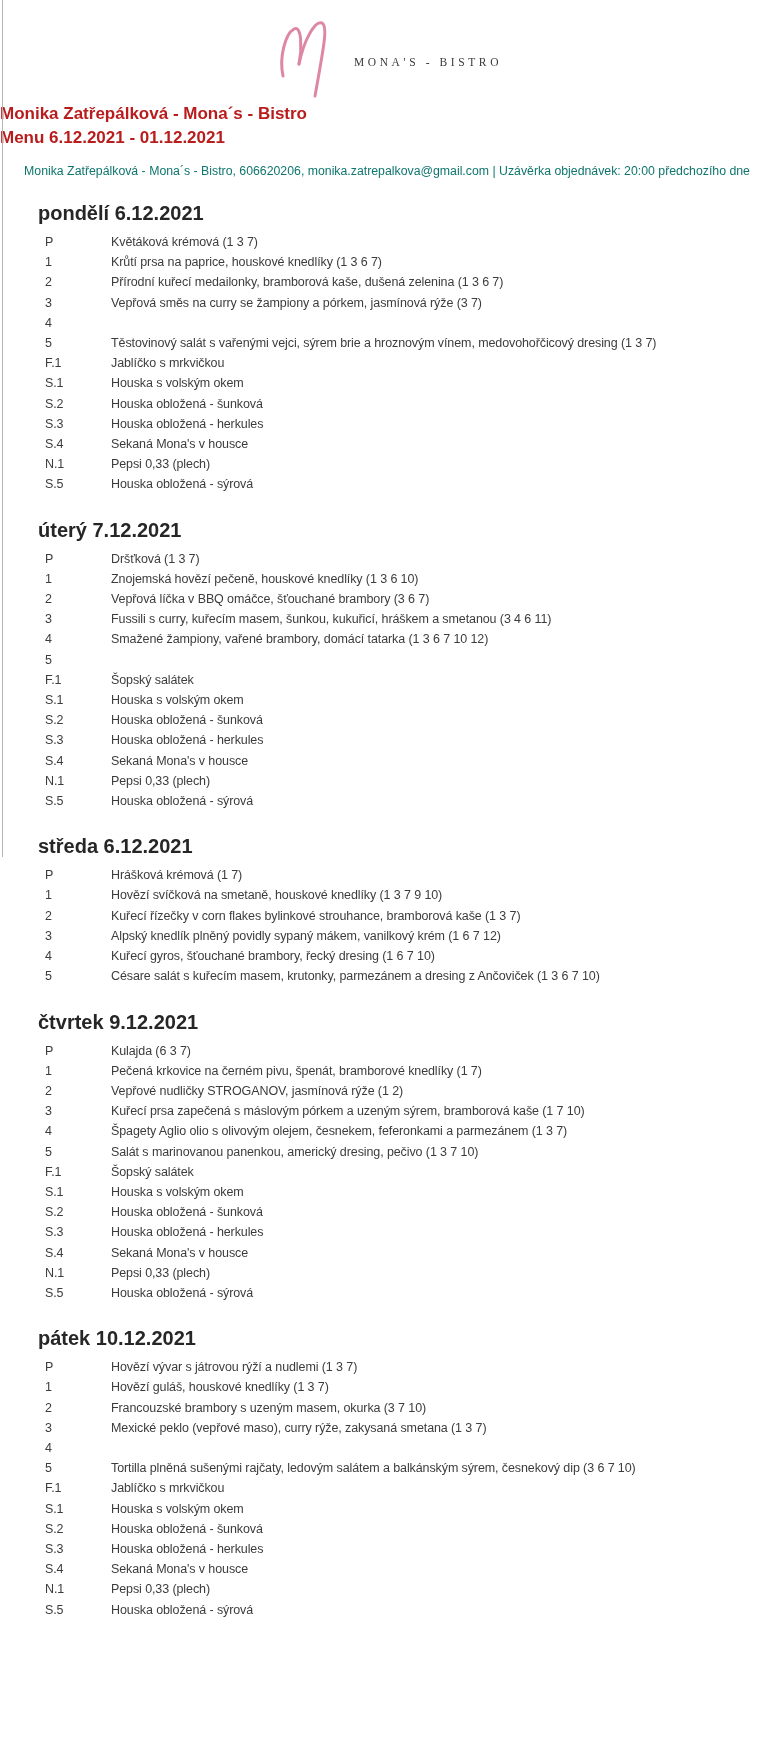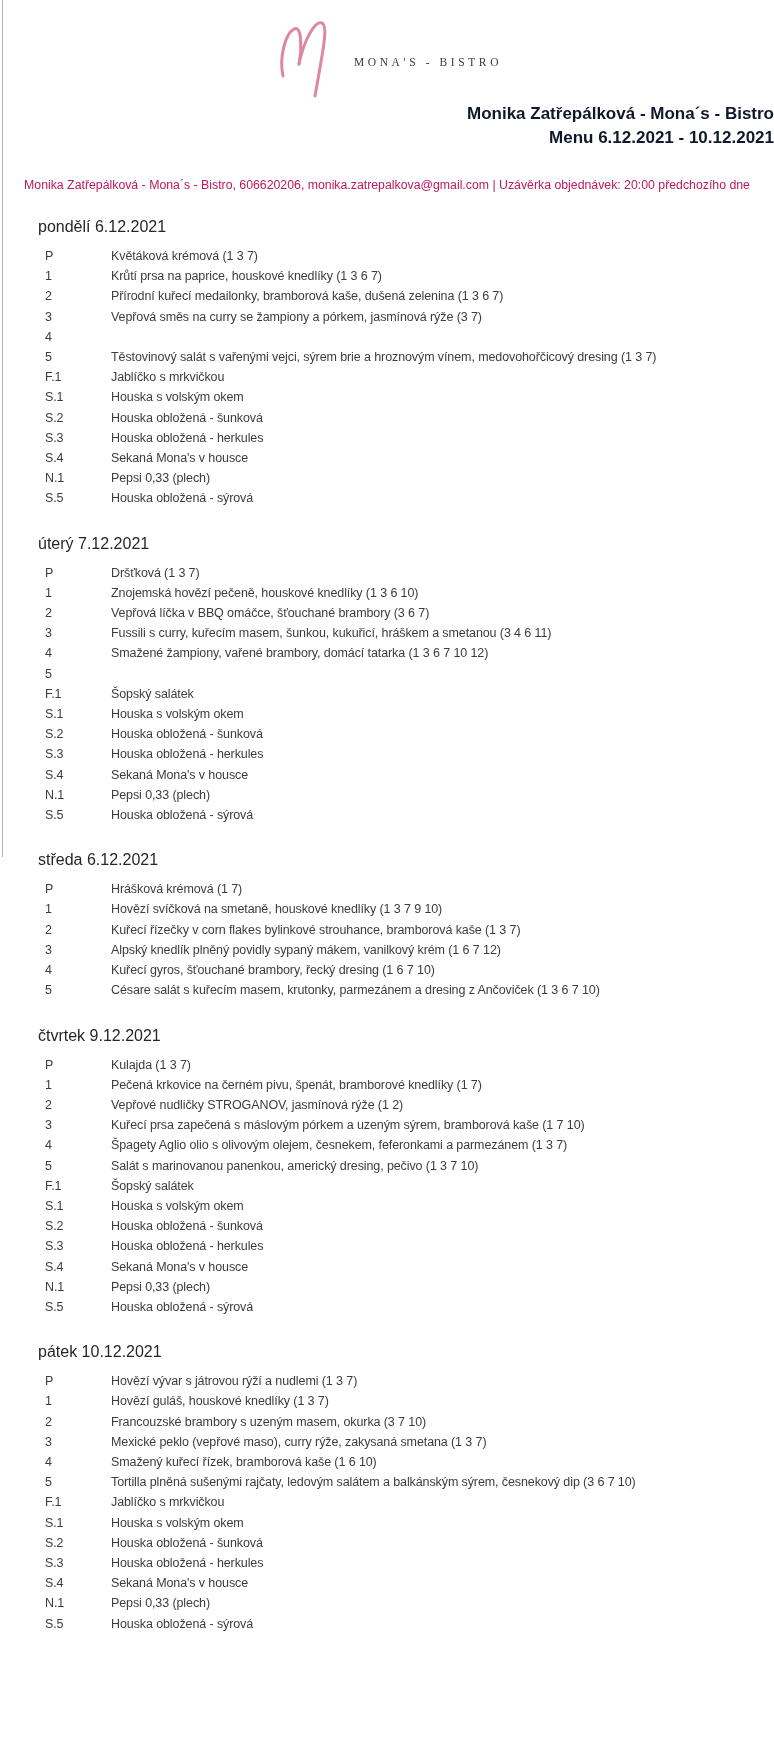--- a/index.html
+++ b/index.html
@@ -31,40 +31,40 @@
   .monogram { width: 62px; height: 86px; flex: none; }
   .wordmark {
     font-family: "Liberation Serif", serif;
     font-size: 11.5px;
     letter-spacing: 3.6px;
     color: #3a3a3a;
     margin-top: 44px;
     white-space: nowrap;
   }
   .title, .subtitle {
-    text-align: right;
+    text-align: left;
     font-weight: bold;
     font-size: 17px;
     line-height: 24px;
-    color: #0f172a;
+    color: #b91c1c;
     margin: 0;
   }
   .title { margin-top: 8px; }
   .contact {
     text-align: center;
     font-size: 12.3px;
-    color: #be185d;
-    margin-top: 28px;
+    color: #0f766e;
+    margin-top: 14px;
     white-space: nowrap;
   }
   .days { padding: 0 20px 0 38px; }
   .day { margin-top: 24px; }
   .day-title {
-    font-size: 16px;
-    font-weight: normal;
+    font-size: 20px;
+    font-weight: bold;
     color: #262626;
     margin: 0 0 8px 0;
     line-height: 22px;
   }
   .row {
     display: flex;
     align-items: baseline;
     line-height: 20.2px;
     font-size: 12.5px;
     letter-spacing: -0.1px;
@@ -83,21 +83,21 @@
   <div class="header">
     <div class="logo-row">
       <svg class="monogram" viewBox="0 0 62 86" fill="none" xmlns="http://www.w3.org/2000/svg" style="color: rgb(221, 135, 164);">
         <path d="M11 64 C7 46 13 22 22 17 C30 12.5 30 38 27 52" stroke="currentColor" stroke-width="3" stroke-linecap="round" fill="none"></path>
         <path d="M27 52 C32 28 43 8 50 11 C56 14 52 34 43 84" stroke="currentColor" stroke-width="3" stroke-linecap="round" fill="none"></path>
       </svg>
       <div class="wordmark">MONA'S - BISTRO</div>
     </div>
 
     <h1 class="title">Monika Zatřepálková - Mona´s - Bistro</h1>
-    <h1 class="subtitle">Menu 6.12.2021 - 10.12.2021</h1>
+    <h1 class="subtitle">Menu 6.12.2021 - 01.12.2021</h1>
 
     <div class="contact">Monika Zatřepálková - Mona´s - Bistro, 606620206, monika.zatrepalkova@gmail.com  |  Uzávěrka objednávek: 20:00 předchozího dne</div>
   </div>
 
   <div class="days" id="days">
   <section class="day">
     <h2 class="day-title">pondělí 6.12.2021</h2>
     <div class="rows">
   <div class="row">
     <span class="code">P</span>
@@ -267,21 +267,21 @@
     <span class="text">Césare salát s kuřecím masem, krutonky, parmezánem a dresing z Ančoviček (1 3 6 7 10)</span>
   </div>
 </div>
   </section>
 
   <section class="day">
     <h2 class="day-title">čtvrtek 9.12.2021</h2>
     <div class="rows">
   <div class="row">
     <span class="code">P</span>
-    <span class="text">Kulajda (1 3 7)</span>
+    <span class="text">Kulajda (6 3 7)</span>
   </div>
 
   <div class="row">
     <span class="code">1</span>
     <span class="text">Pečená krkovice na černém pivu, špenát, bramborové knedlíky (1 7)</span>
   </div>
 
   <div class="row">
     <span class="code">2</span>
     <span class="text">Vepřové nudličky STROGANOV, jasmínová rýže (1 2)</span>
@@ -357,21 +357,20 @@
     <span class="text">Francouzské brambory s uzeným masem, okurka (3 7 10)</span>
   </div>
 
   <div class="row">
     <span class="code">3</span>
     <span class="text">Mexické peklo (vepřové maso), curry rýže, zakysaná smetana (1 3 7)</span>
   </div>
 
   <div class="row">
     <span class="code">4</span>
-    <span class="text">Smažený kuřecí řízek, bramborová kaše (1 6 10)</span>
   </div>
 
   <div class="row">
     <span class="code">5</span>
     <span class="text">Tortilla plněná sušenými rajčaty, ledovým salátem a balkánským sýrem, česnekový dip (3 6 7 10)</span>
   </div>
 
   <div class="row">
     <span class="code">F.1</span>
     <span class="text">Jablíčko s mrkvičkou</span>

